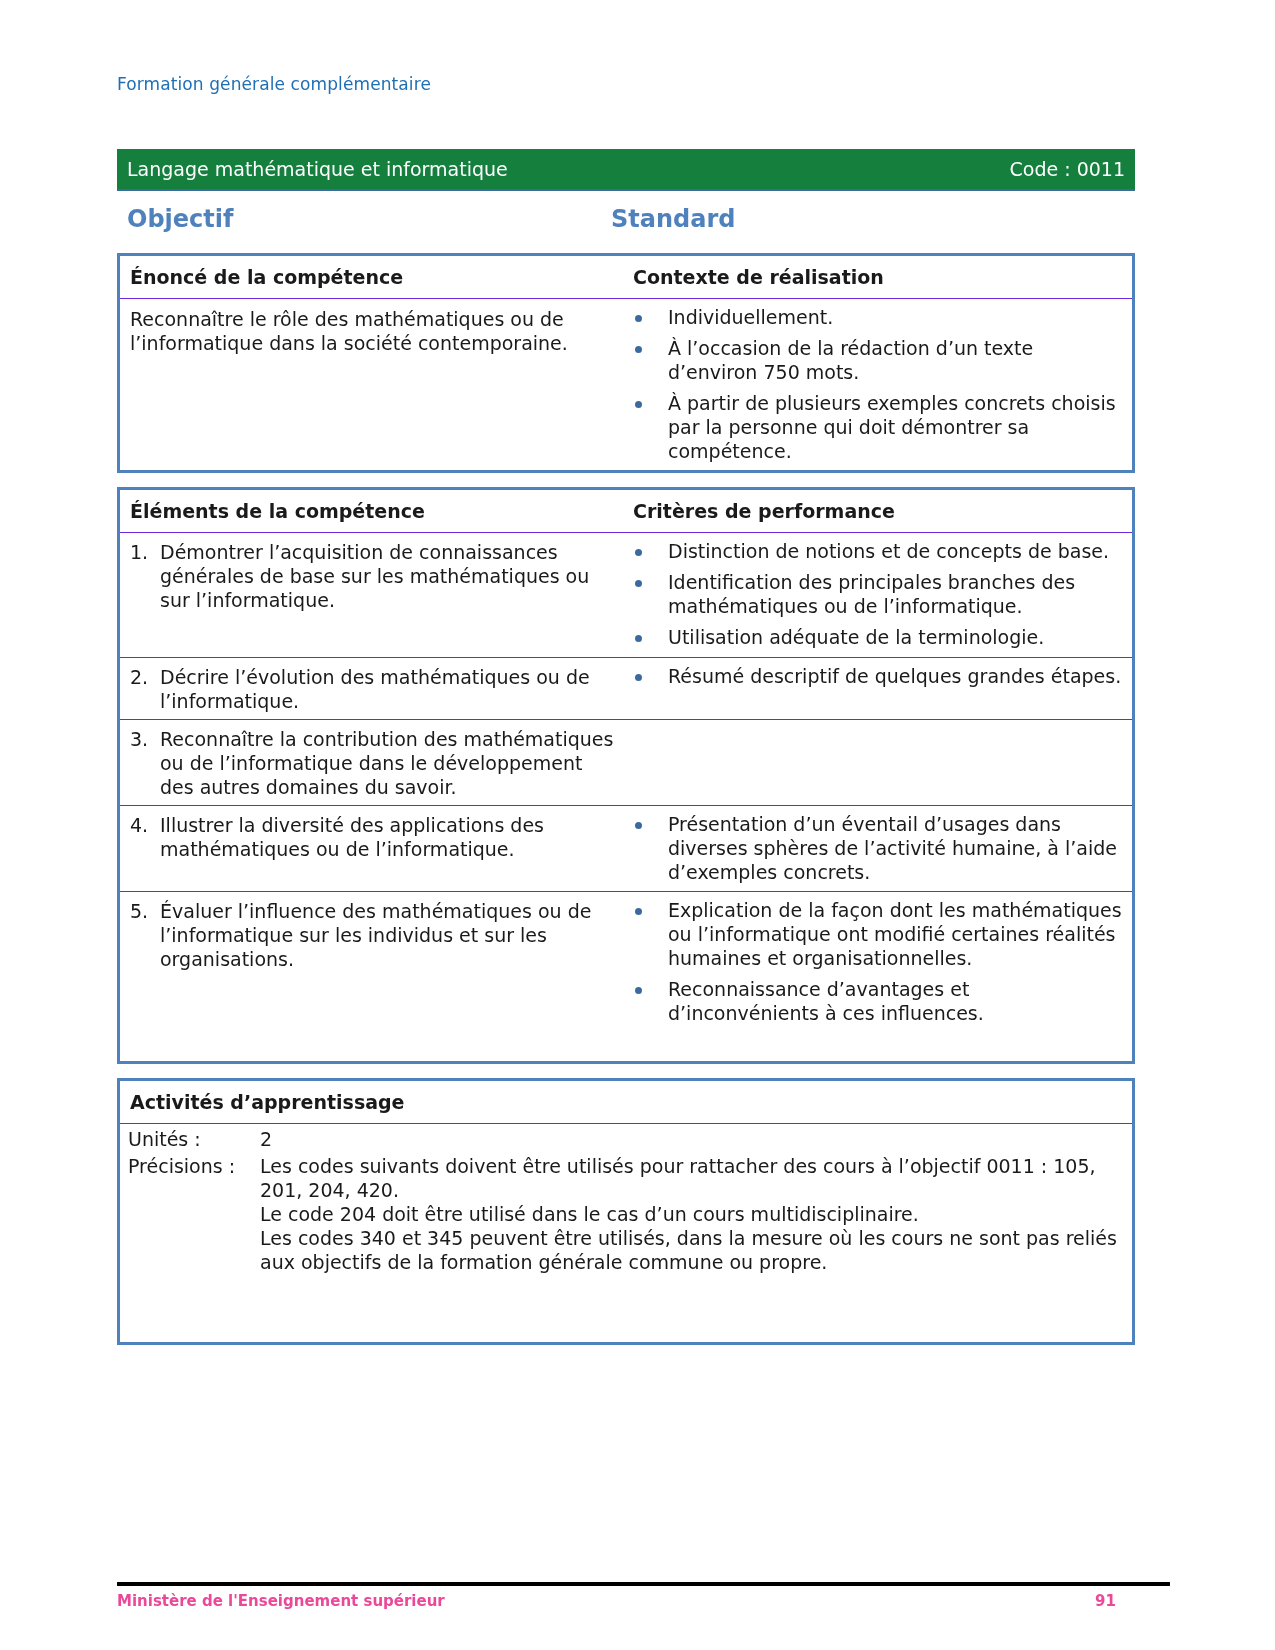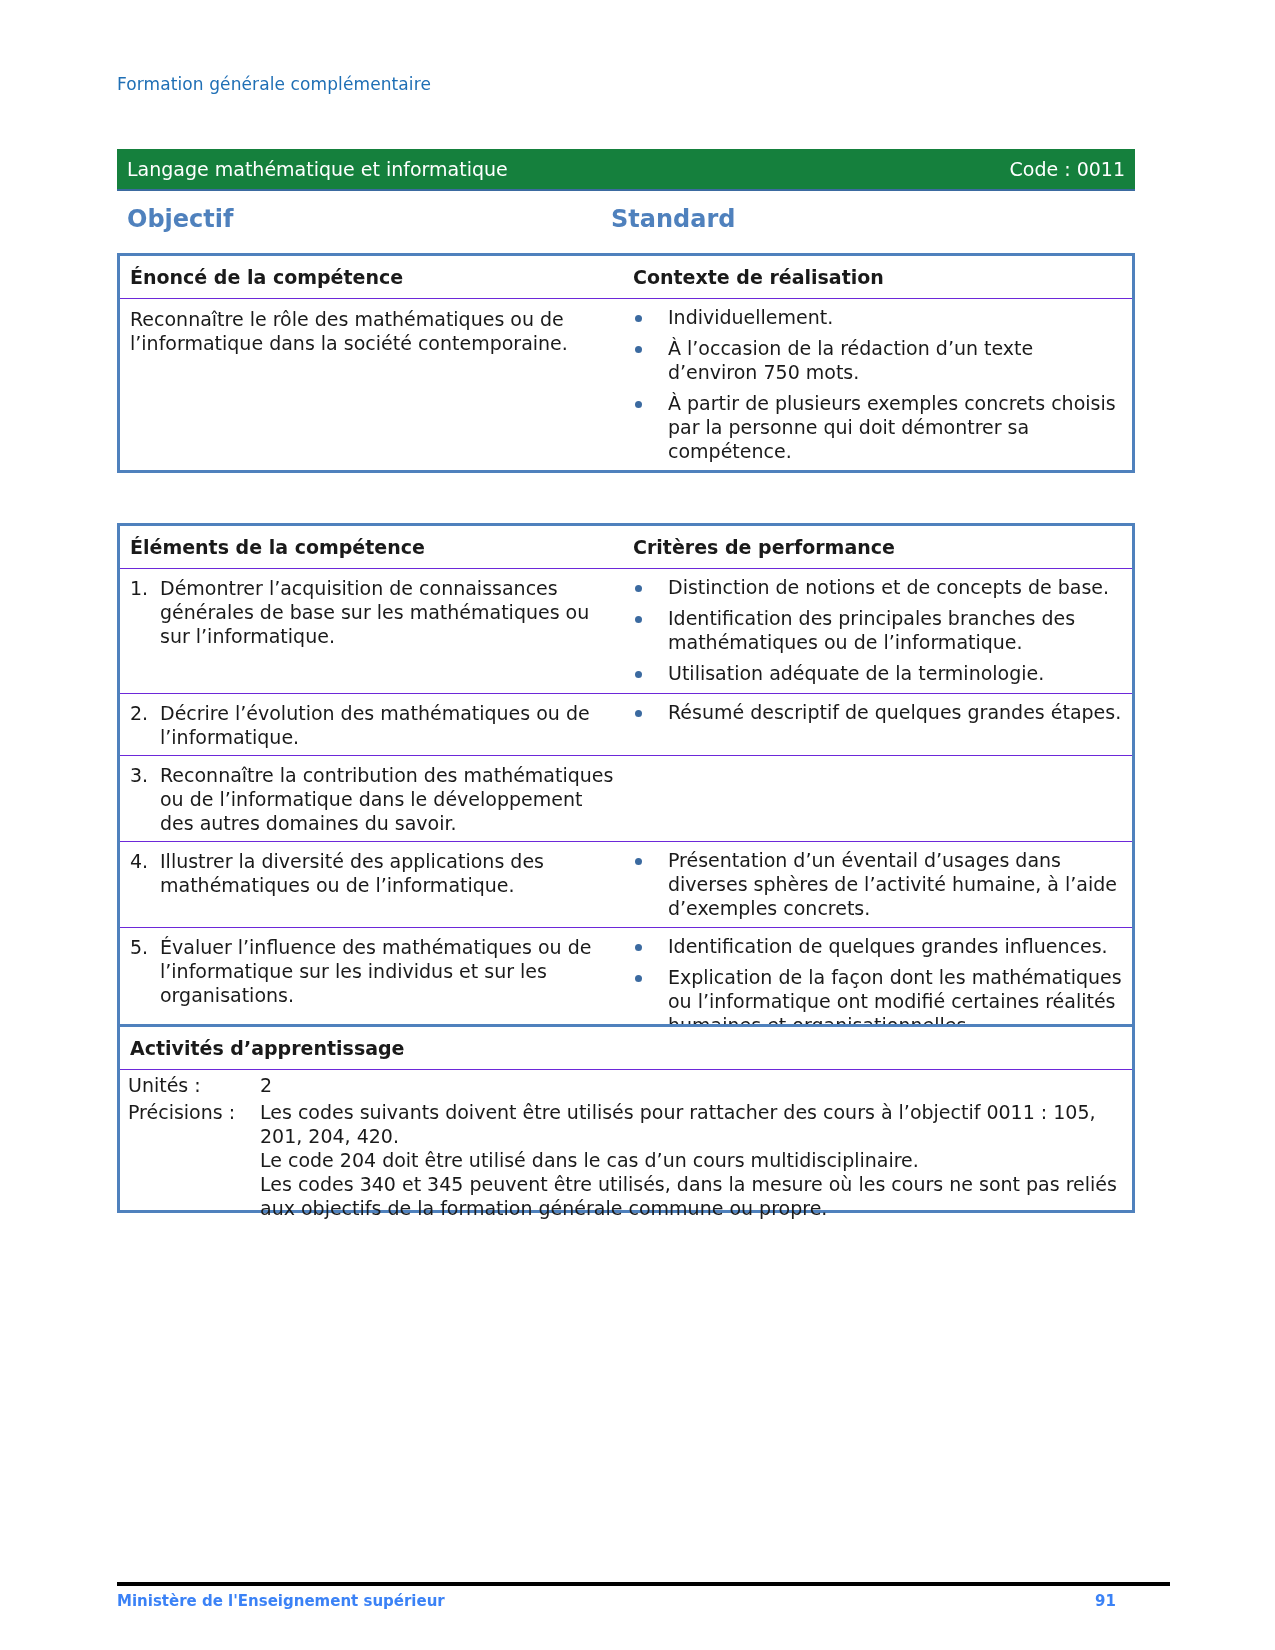--- a/index.html
+++ b/index.html
@@ -19,21 +19,21 @@
   .bullets li { position: relative; padding-left: 35px; margin-bottom: 7px; }
   .bullets li:last-child { margin-bottom: 0; }
   .bullets li::before { content: ""; position: absolute; left: 2px; top: 10px; width: 7px; height: 7px; border-radius: 50%; background: #3b6aa0; }
   .num-item { position: relative; padding-left: 30px; }
   .num-item .n { position: absolute; left: 0; top: 0; }
   .act-body { padding: 3px 8px 8px 8px; font-size: 19px; line-height: 24px; }
   .act-line { display: flex; margin-bottom: 3px; }
   .act-label { width: 132px; flex-shrink: 0; }
   .act-label.wide { width: auto; margin-right: 20px; }
   .footer-line { position: absolute; left: 117px; top: 1582px; width: 1053px; height: 4px; background: #000; }
-  .footer { position: absolute; left: 117px; top: 1592px; width: 1000px; font-size: 15px; font-weight: bold; color: #3b82f6; }
+  .footer { position: absolute; left: 117px; top: 1592px; width: 1000px; font-size: 15px; font-weight: bold; color: #ec4899; }
   .footer .page { position: absolute; left: 978px; top: 0; }
 </style>
 </head>
 <body>
 
 <div class="top-label">Formation générale complémentaire</div>
 
 <div class="title-bar">
   <span>Langage mathématique et informatique</span>
   <span>Code : 0011</span>
@@ -54,21 +54,21 @@
     <div class="cell right">
       <ul class="bullets">
         <li>Individuellement.</li>
         <li>À l’occasion de la rédaction d’un texte d’environ 750 mots.</li>
         <li>À partir de plusieurs exemples concrets choisis par la personne qui doit démontrer sa compétence.</li>
       </ul>
     </div>
   </div>
 </div>
 
-<div class="box" style="top:487px; height:577px;margin-top:36px;">
+<div class="box" style="top:487px; height:577px;">
   <div class="row head">
     <div class="cell left">Éléments de la compétence</div>
     <div class="cell right">Critères de performance</div>
   </div>
 
   <div class="row" style="height:124px;">
     <div class="cell left">
       <div class="num-item">
         <span class="n">1.</span>
         <span>Démontrer l’acquisition de connaissances générales de base sur les mathématiques ou sur l’informatique.</span>
@@ -122,29 +122,28 @@
 
   <div class="row">
     <div class="cell left">
       <div class="num-item">
         <span class="n">5.</span>
         <span>Évaluer l’influence des mathématiques ou de l’informatique sur les individus et sur les organisations.</span>
       </div>
     </div>
     <div class="cell right">
       <ul class="bullets">
-        <li>Identification de quelques grandes influences.</li>
         <li>Explication de la façon dont les mathématiques ou l’informatique ont modifié certaines réalités humaines et organisationnelles.</li>
         <li>Reconnaissance d’avantages et d’inconvénients à ces influences.</li>
       </ul>
     </div>
   </div>
 </div>
 
-<div class="box" style="top:1024px; height:189px;">
+<div class="box" style="top:1078px; height:267px;">
   <div class="row head">
     <div class="cell left" style="width:100%;">Activités d’apprentissage</div>
   </div>
   <div class="row">
     <div class="act-body">
       <div class="act-line">
         <span class="act-label">Unités :</span>
         <span>2</span>
       </div>
       <div class="act-line">

